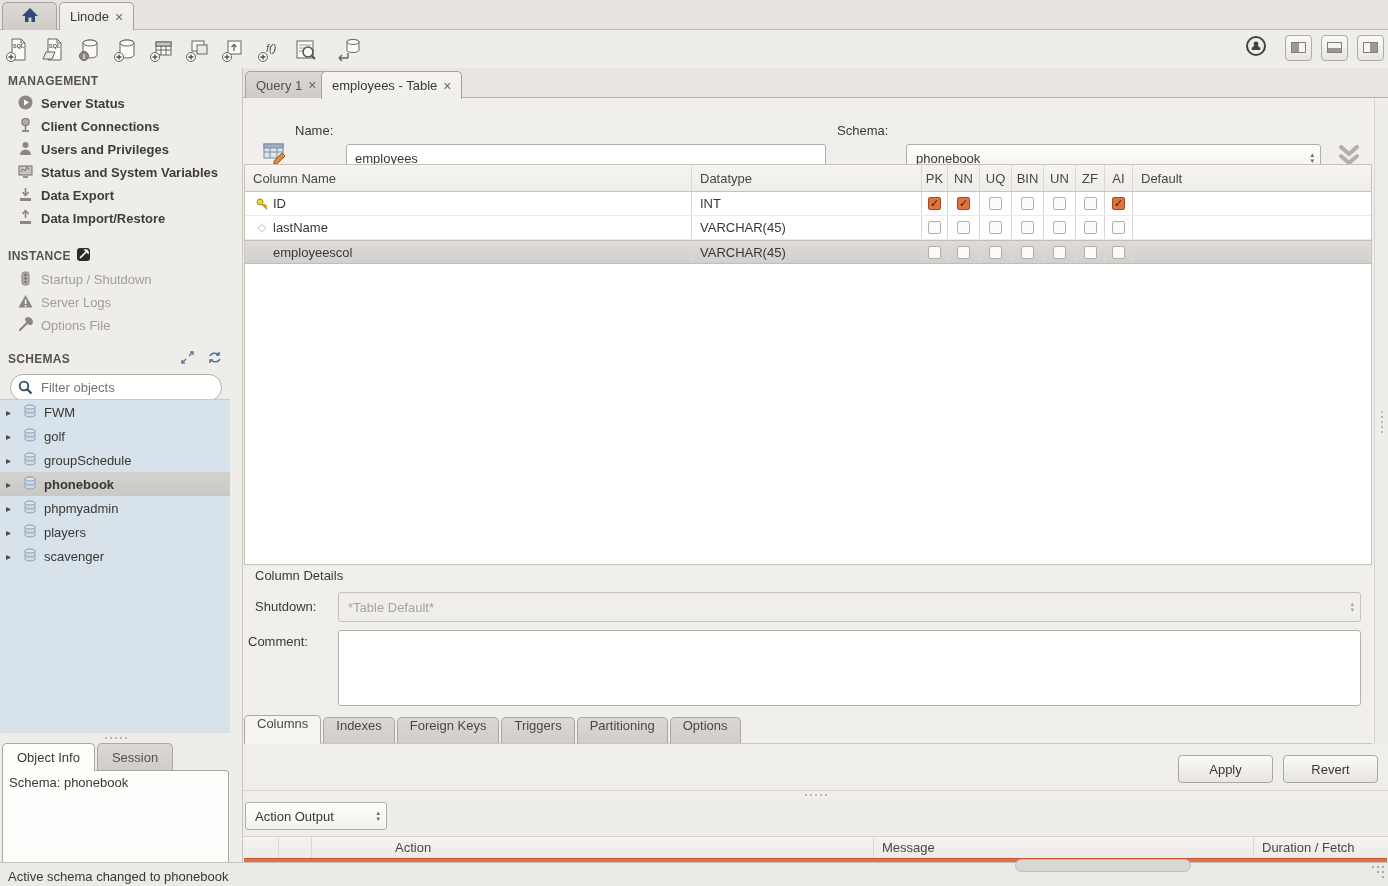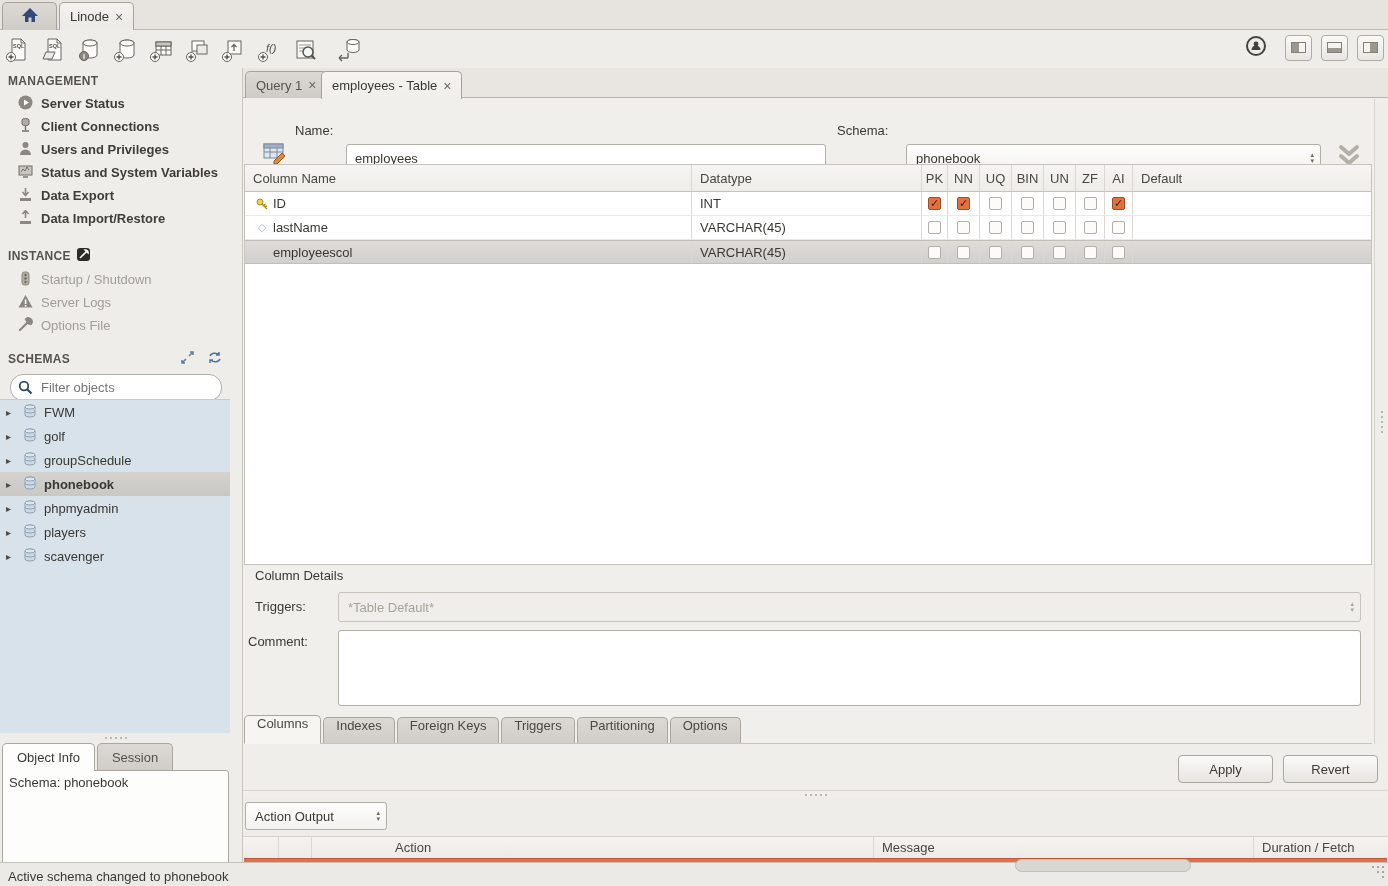--- a/index.html
+++ b/index.html
@@ -567,21 +567,21 @@
             <span class="cb glyph"></span>
           </div>
         <div class="gc flag c-ai">
             <span class="cb glyph"></span>
           </div>
         <div class="gc c-def"></div>
       </div>
     </div>
 
     <div class="details-title">Column Details</div>
-    <span class="dlabel" style="left:12px;top:531px">Triggers:</span>
+    <span class="dlabel" style="left:12px;top:531px">Shutdown:</span>
     <div class="combo collation-combo">
       <span class="val">*Table Default*</span>
       <span class="spin glyph" style="color:#aaa79f">
           <span>▴</span>
           <span>▾</span>
         </span>
     </div>
     <span class="dlabel" style="left:5px;top:566px">Comment:</span>
     <textarea class="comment-area" value="" style=""></textarea>
 

